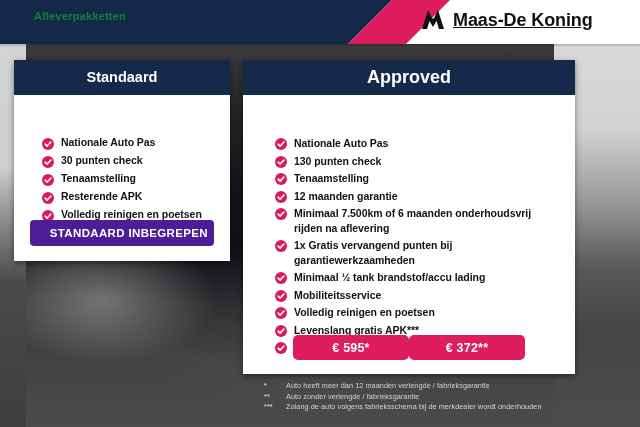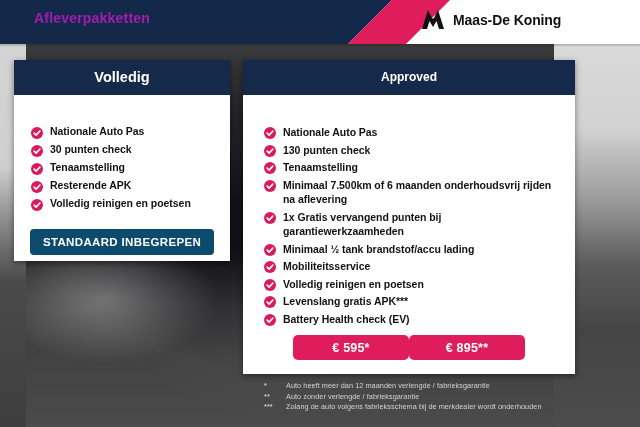--- a/index.html
+++ b/index.html
@@ -21,45 +21,45 @@
     background:linear-gradient(180deg,#d9d9da 0%,#d2d2d3 22%,#9d9d9e 40%,#5a5a5b 58%,#454546 75%,#4c4c4d 100%);}
   .bg-left{position:absolute;left:0;top:44px;width:26px;height:383px;
     background:linear-gradient(180deg,#d4d4d5 0%,#cfcfd0 32%,#8d8d8e 46%,#4a4a4b 62%,#3e3e3f 100%);}
 
   
   .header{position:absolute;left:0;top:0;width:640px;height:44px;background:#ffffff;overflow:hidden;}
   .header-navy{position:absolute;left:0;top:0;width:392px;height:44px;background:#14284a;
       clip-path:polygon(0 0, 392px 0, 348px 44px, 0 44px);}
   .header-pink{position:absolute;left:340px;top:0;width:110px;height:44px;background:#e01d5c;
       clip-path:polygon(52px 0, 110px 0, 66px 44px, 8px 44px);}
-  .header-title{position:absolute;left:34px;top:10px;font-size:14px;font-weight:bold;color:#a21caf;letter-spacing:.2px;}
+  .header-title{position:absolute;left:34px;top:10px;font-size:11px;font-weight:bold;color:#15803d;letter-spacing:.2px;}
   .brand{position:absolute;left:421px;top:9px;display:flex;align-items:center;gap:8px;}
   .brand-mark{width:24px;height:22px;display:block;}
-  .brand-name{font-size:14px;font-weight:bold;color:#111111;letter-spacing:-.1px;}
+  .brand-name{font-size:18px;font-weight:bold;color:#111111;letter-spacing:-.1px;text-decoration:underline;}
   .header-shadow{position:absolute;left:0;top:44px;width:640px;height:3px;
       background:linear-gradient(180deg,rgba(0,0,0,.22),rgba(0,0,0,0));}
 
   
   .card{position:absolute;background:#ffffff;box-shadow:0 2px 6px rgba(0,0,0,.45);}
   .card-head{background:#15294a;color:#fff;text-align:center;font-weight:bold;}
 
   .card-std{left:14px;top:60px;width:216px;height:201px;}
   .card-std .card-head{height:35px;line-height:35px;font-size:14.5px;}
   .card-app{left:243px;top:60px;width:332px;height:314px;}
-  .card-app .card-head{height:35px;line-height:35px;font-size:12px;}
-
-  .features{padding:27px 0 0 0;margin:3px;list-style:none;}
+  .card-app .card-head{height:35px;line-height:35px;font-size:18px;}
+
+  .features{padding:27px 0 0 0;margin:14px;list-style:none;}
   .feat{display:flex;align-items:flex-start;gap:7px;padding:0 10px 0 14px;margin-bottom:4px;}
   .card-app .feat{padding-left:18px;margin-bottom:3px;}
   .tick{flex:0 0 auto;width:12px;height:12px;margin-top:2px;}
   .feat-label{font-size:10.5px;font-weight:bold;color:#121212;line-height:13px;letter-spacing:-.05px;}
   .card-app .feat-label{font-size:10.5px;line-height:14.5px;}
 
-  .std-btn{position:absolute;left:16px;top:169px;width:184px;height:26px;border:0;border-radius:4px;
-     background:#0c4a6e;color:#fff;font-family:inherit;font-size:11.5px;font-weight:bold;letter-spacing:.35px;cursor:pointer;}
+  .std-btn{position:absolute;left:16px;top:160px;width:184px;height:26px;border:0;border-radius:4px;
+     background:#4c1d95;color:#fff;font-family:inherit;font-size:11.5px;font-weight:bold;letter-spacing:.35px;cursor:pointer;text-align:right;}
 
   .price-row{position:absolute;left:0;top:275px;width:332px;display:flex;justify-content:center;}
   .price-btn{width:116px;height:25px;border:0;border-radius:5px;background:#e01d5c;color:#fff;
      font-family:inherit;font-size:12.5px;font-weight:bold;letter-spacing:.2px;cursor:pointer;}
 
   
   .notes{position:absolute;left:264px;top:381px;width:372px;}
   .note{display:flex;gap:0;font-size:7.3px;color:#d2d2d2;line-height:10.5px;letter-spacing:.05px;}
   .note-mark{width:22px;flex:0 0 auto;color:#e2e2e2;}
   .note-text{flex:1;}
@@ -81,21 +81,21 @@
       <svg class="brand-mark" viewBox="0 0 24 22">
         <path d="M1 20 L7 1 L12 11 L17 1 L23 20 L18 20 L15.5 12 L12 18 L8.5 12 L6 20 Z" fill="#111111"></path>
         <path d="M11.2 9.5 L12.8 9.5 L14.5 13 L9.5 13 Z" fill="#111111"></path>
       </svg>
       <span class="brand-name">Maas-De Koning</span>
     </div>
   </div>
   <div class="header-shadow"></div>
 
   <div class="card card-std">
-    <div class="card-head">Volledig</div>
+    <div class="card-head">Standaard</div>
     <ul class="features" id="std-features">
         <li class="feat">
           <svg class="tick" viewBox="0 0 16 16">
             <circle cx="8" cy="8" r="8" fill="#d81b5e"></circle>
             <path d="M4.2 8.2 L6.8 10.8 L11.9 5.3" fill="none" stroke="#ffffff" stroke-width="2.1" stroke-linecap="round" stroke-linejoin="round"></path>
           </svg>
           <span class="feat-label">Nationale Auto Pas</span>
         </li>
         <li class="feat">
           <svg class="tick" viewBox="0 0 16 16">
@@ -151,20 +151,27 @@
             <circle cx="8" cy="8" r="8" fill="#d81b5e"></circle>
             <path d="M4.2 8.2 L6.8 10.8 L11.9 5.3" fill="none" stroke="#ffffff" stroke-width="2.1" stroke-linecap="round" stroke-linejoin="round"></path>
           </svg>
           <span class="feat-label">Tenaamstelling</span>
         </li>
         <li class="feat">
           <svg class="tick" viewBox="0 0 16 16">
             <circle cx="8" cy="8" r="8" fill="#d81b5e"></circle>
             <path d="M4.2 8.2 L6.8 10.8 L11.9 5.3" fill="none" stroke="#ffffff" stroke-width="2.1" stroke-linecap="round" stroke-linejoin="round"></path>
           </svg>
+          <span class="feat-label">12 maanden garantie</span>
+        </li>
+        <li class="feat">
+          <svg class="tick" viewBox="0 0 16 16">
+            <circle cx="8" cy="8" r="8" fill="#d81b5e"></circle>
+            <path d="M4.2 8.2 L6.8 10.8 L11.9 5.3" fill="none" stroke="#ffffff" stroke-width="2.1" stroke-linecap="round" stroke-linejoin="round"></path>
+          </svg>
           <span class="feat-label">Minimaal 7.500km of 6 maanden onderhoudsvrij rijden na aflevering</span>
         </li>
         <li class="feat">
           <svg class="tick" viewBox="0 0 16 16">
             <circle cx="8" cy="8" r="8" fill="#d81b5e"></circle>
             <path d="M4.2 8.2 L6.8 10.8 L11.9 5.3" fill="none" stroke="#ffffff" stroke-width="2.1" stroke-linecap="round" stroke-linejoin="round"></path>
           </svg>
           <span class="feat-label">1x Gratis vervangend punten bij garantiewerkzaamheden</span>
         </li>
         <li class="feat">
@@ -198,21 +205,21 @@
         <li class="feat">
           <svg class="tick" viewBox="0 0 16 16">
             <circle cx="8" cy="8" r="8" fill="#d81b5e"></circle>
             <path d="M4.2 8.2 L6.8 10.8 L11.9 5.3" fill="none" stroke="#ffffff" stroke-width="2.1" stroke-linecap="round" stroke-linejoin="round"></path>
           </svg>
           <span class="feat-label">Battery Health check (EV)</span>
         </li>
       </ul>
     <div class="price-row" id="price-row">
         <button class="price-btn">€ 595*</button>
-        <button class="price-btn">€ 895**</button>
+        <button class="price-btn">€ 372**</button>
       </div>
   </div>
 
   <div class="notes" id="notes">
       <div class="note">
         <span class="note-mark">*</span>
         <span class="note-text">Auto heeft meer dan 12 maanden verlengde / fabrieksgarantie</span>
       </div>
       <div class="note">
         <span class="note-mark">**</span>

